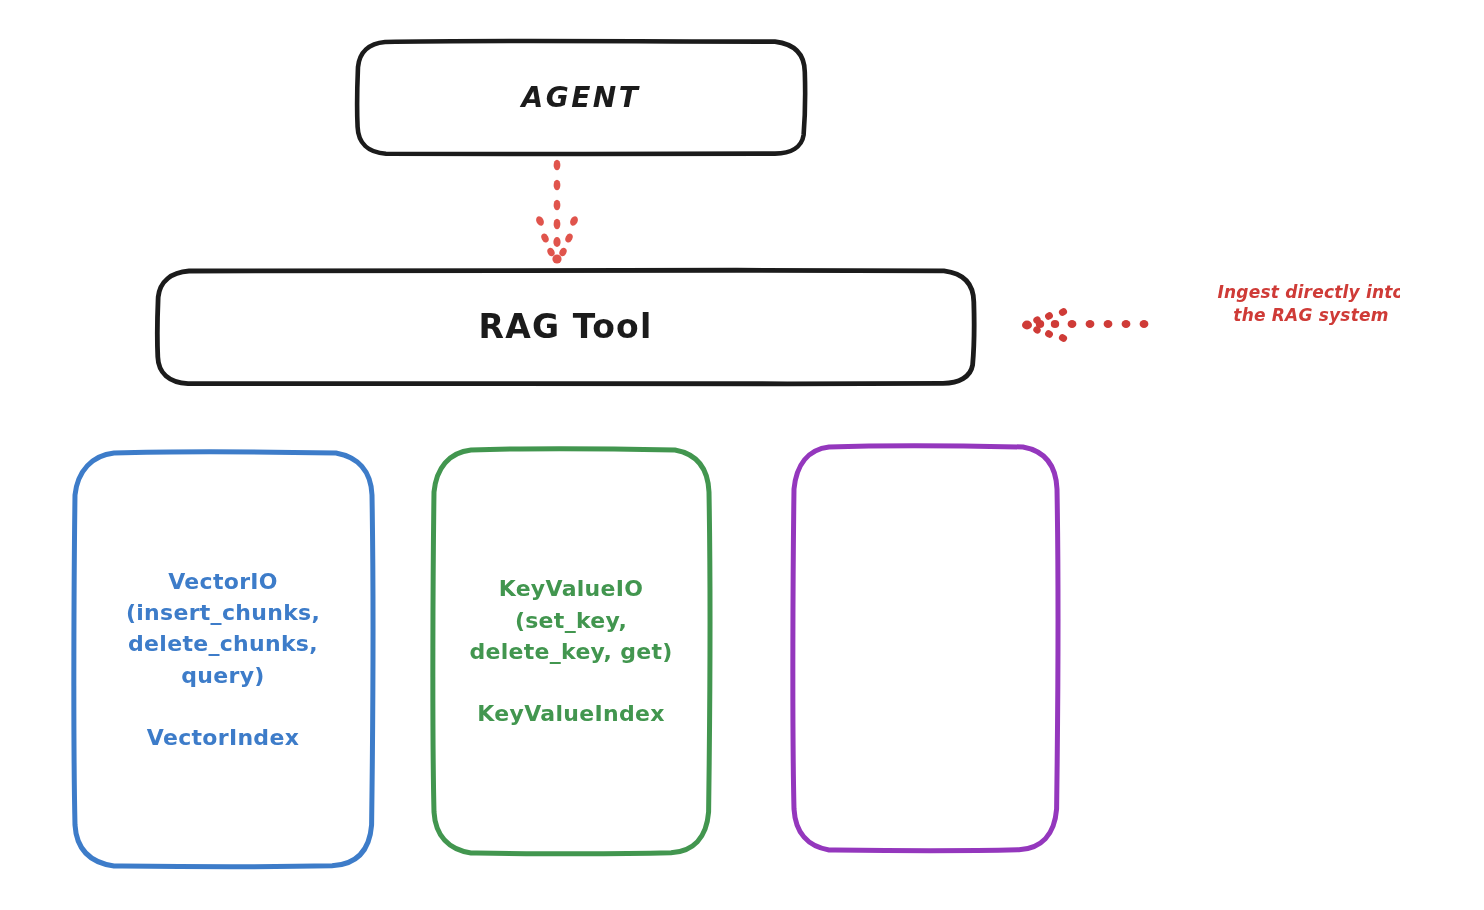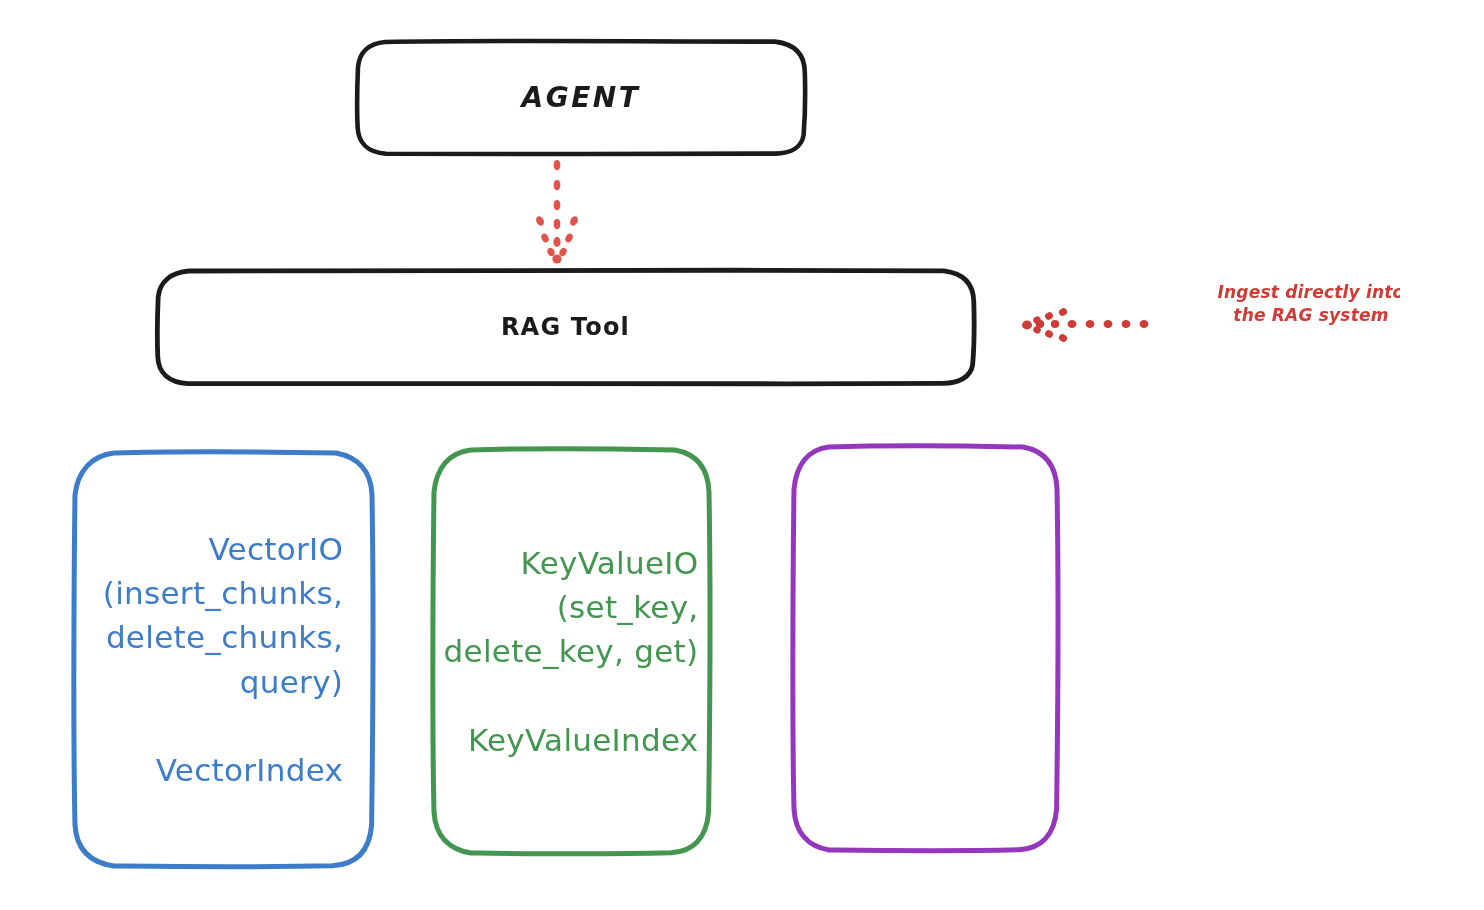--- a/index.html
+++ b/index.html
@@ -62,33 +62,32 @@
   
   #rag-tool-node {
     left: 155px;
     top: 268px;
     width: 821px;
     height: 118px;
   }
   #rag-tool-node .node-label {
     font-family: "DejaVu Sans", sans-serif;
     font-weight: 600;
-    font-size: 24px;
+    font-size: 33px;
     letter-spacing: 1.2px;
     color: #1b1b1b;
   }
 
   
   .provider-node .node-label {
     font-family: "DejaVu Sans", sans-serif;
-    font-weight: 400;
-    font-size: 31px;
+    font-weight: 700;
+    font-size: 22px;
     line-height: 1.42;
     letter-spacing: 0.3px;
-    text-align: right;
   }
   #vector-io-node {
     left: 70px;
     top: 449px;
     width: 306px;
     height: 421px;
   }
   #vector-io-node .node-label { color: #3d7cc9; }
 
   #key-value-io-node {

